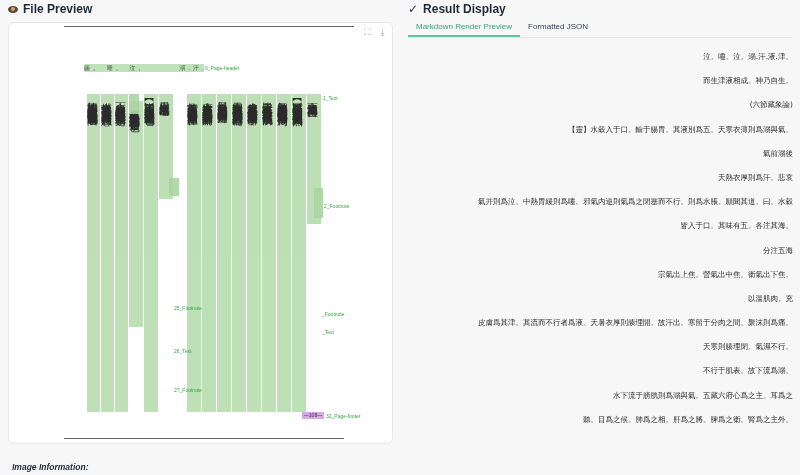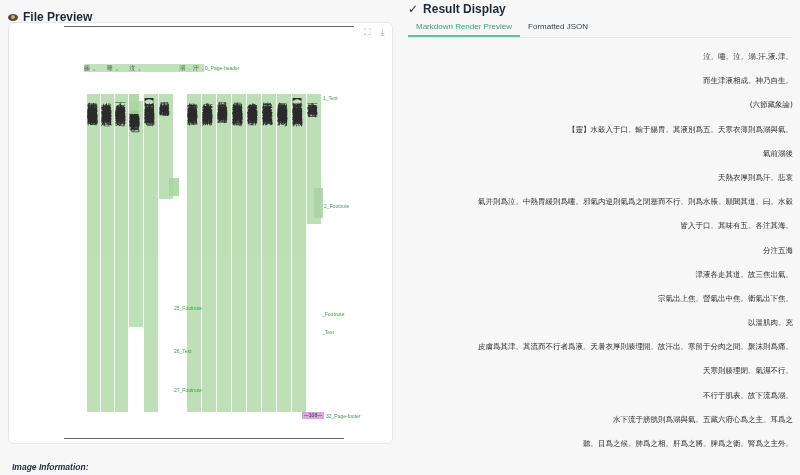--- a/index.html
+++ b/index.html
@@ -2,21 +2,21 @@
 <html><head>
 <meta charset="utf-8">
 <style>
   * { box-sizing: border-box; margin: 0; padding: 0; }
   html, body { width: 800px; height: 475px; overflow: hidden; background: #f7f7f8; font-family: "Liberation Sans", "DejaVu Sans", sans-serif; color: #1f2937; }
   .root { position: relative; width: 800px; height: 475px; }
 
   
   .left { position: absolute; left: 0; top: 0; width: 400px; height: 475px; }
   .section-title { position: absolute; font-weight: bold; font-size: 12px; color: #1f2937; display: flex; align-items: center; gap: 5px; }
-  .left .section-title { left: 8px; top: 10px; }
+  .left .section-title { left: 8px; top: 2px; }
   .eye-icon { width: 10px; height: 7px; border-radius: 50%; background: #5b4636; position: relative; display: inline-block; }
   .eye-icon::after { content: ""; position: absolute; left: 3px; top: 1.5px; width: 4px; height: 4px; border-radius: 50%; background: #c9a77b; }
 
   .preview-box { position: absolute; left: 8px; top: 22px; width: 385px; height: 422px; background: #ffffff; border: 1px solid #e5e7eb; border-radius: 6px; overflow: hidden; }
   .preview-tools { position: absolute; right: 4px; top: 4px; display: flex; gap: 4px; }
   .tool-btn { width: 11px; height: 11px; color: #9ca3af; font-size: 9px; line-height: 11px; text-align: center; cursor: pointer; }
 
   .scan { position: absolute; left: 0; top: 0; width: 100%; height: 100%; }
   .scan-line { position: absolute; background: #222; }
   .page-header-box { position: absolute; left: 75px; top: 41px; width: 120px; height: 8px; background: #b9dfb3; opacity: 0.9; font-size: 6px; color: #333; letter-spacing: 3px; line-height: 8px; overflow: hidden; white-space: nowrap; }
@@ -142,21 +142,20 @@
     <div class="content">
       <p class="para">泣。唾。泣。溺.汗.液.津。</p>
       <p class="para">而生津液相成。神乃自生。</p>
       <p class="para">(六節藏象論)</p>
       <p class="para">【靈】水穀入于口。輸于腸胃。其液別爲五。天寒衣薄則爲溺與氣。</p>
       <p class="para">氣前溺後</p>
       <p class="para">天熱衣厚則爲汗。悲哀</p>
       <p class="para">氣并則爲泣。中熱胃緩則爲唾。邪氣內逆則氣爲之閉塞而不行。則爲水脹。願聞其道。曰。水穀</p>
       <p class="para">皆入于口。其味有五。各注其海。</p>
       <p class="para">分注五海</p>
-      <p class="para">津液各走其道。故三焦出氣。</p>
       <p class="para">宗氣出上焦。營氣出中焦。衛氣出下焦。</p>
       <p class="para">以溫肌肉。充</p>
       <p class="para">皮膚爲其津。其流而不行者爲液。天暑衣厚則腠理開。故汗出。寒留于分肉之間。聚沫則爲痛。</p>
       <p class="para">天寒則腠理閉。氣濕不行。</p>
       <p class="para">不行于肌表。故下流爲溺。</p>
       <p class="para">水下流于膀胱則爲溺與氣。五藏六府心爲之主。耳爲之</p>
       <p class="para">聽。目爲之候。肺爲之相。肝爲之將。脾爲之衛。腎爲之主外。</p>
 
     </div>
   </div>

